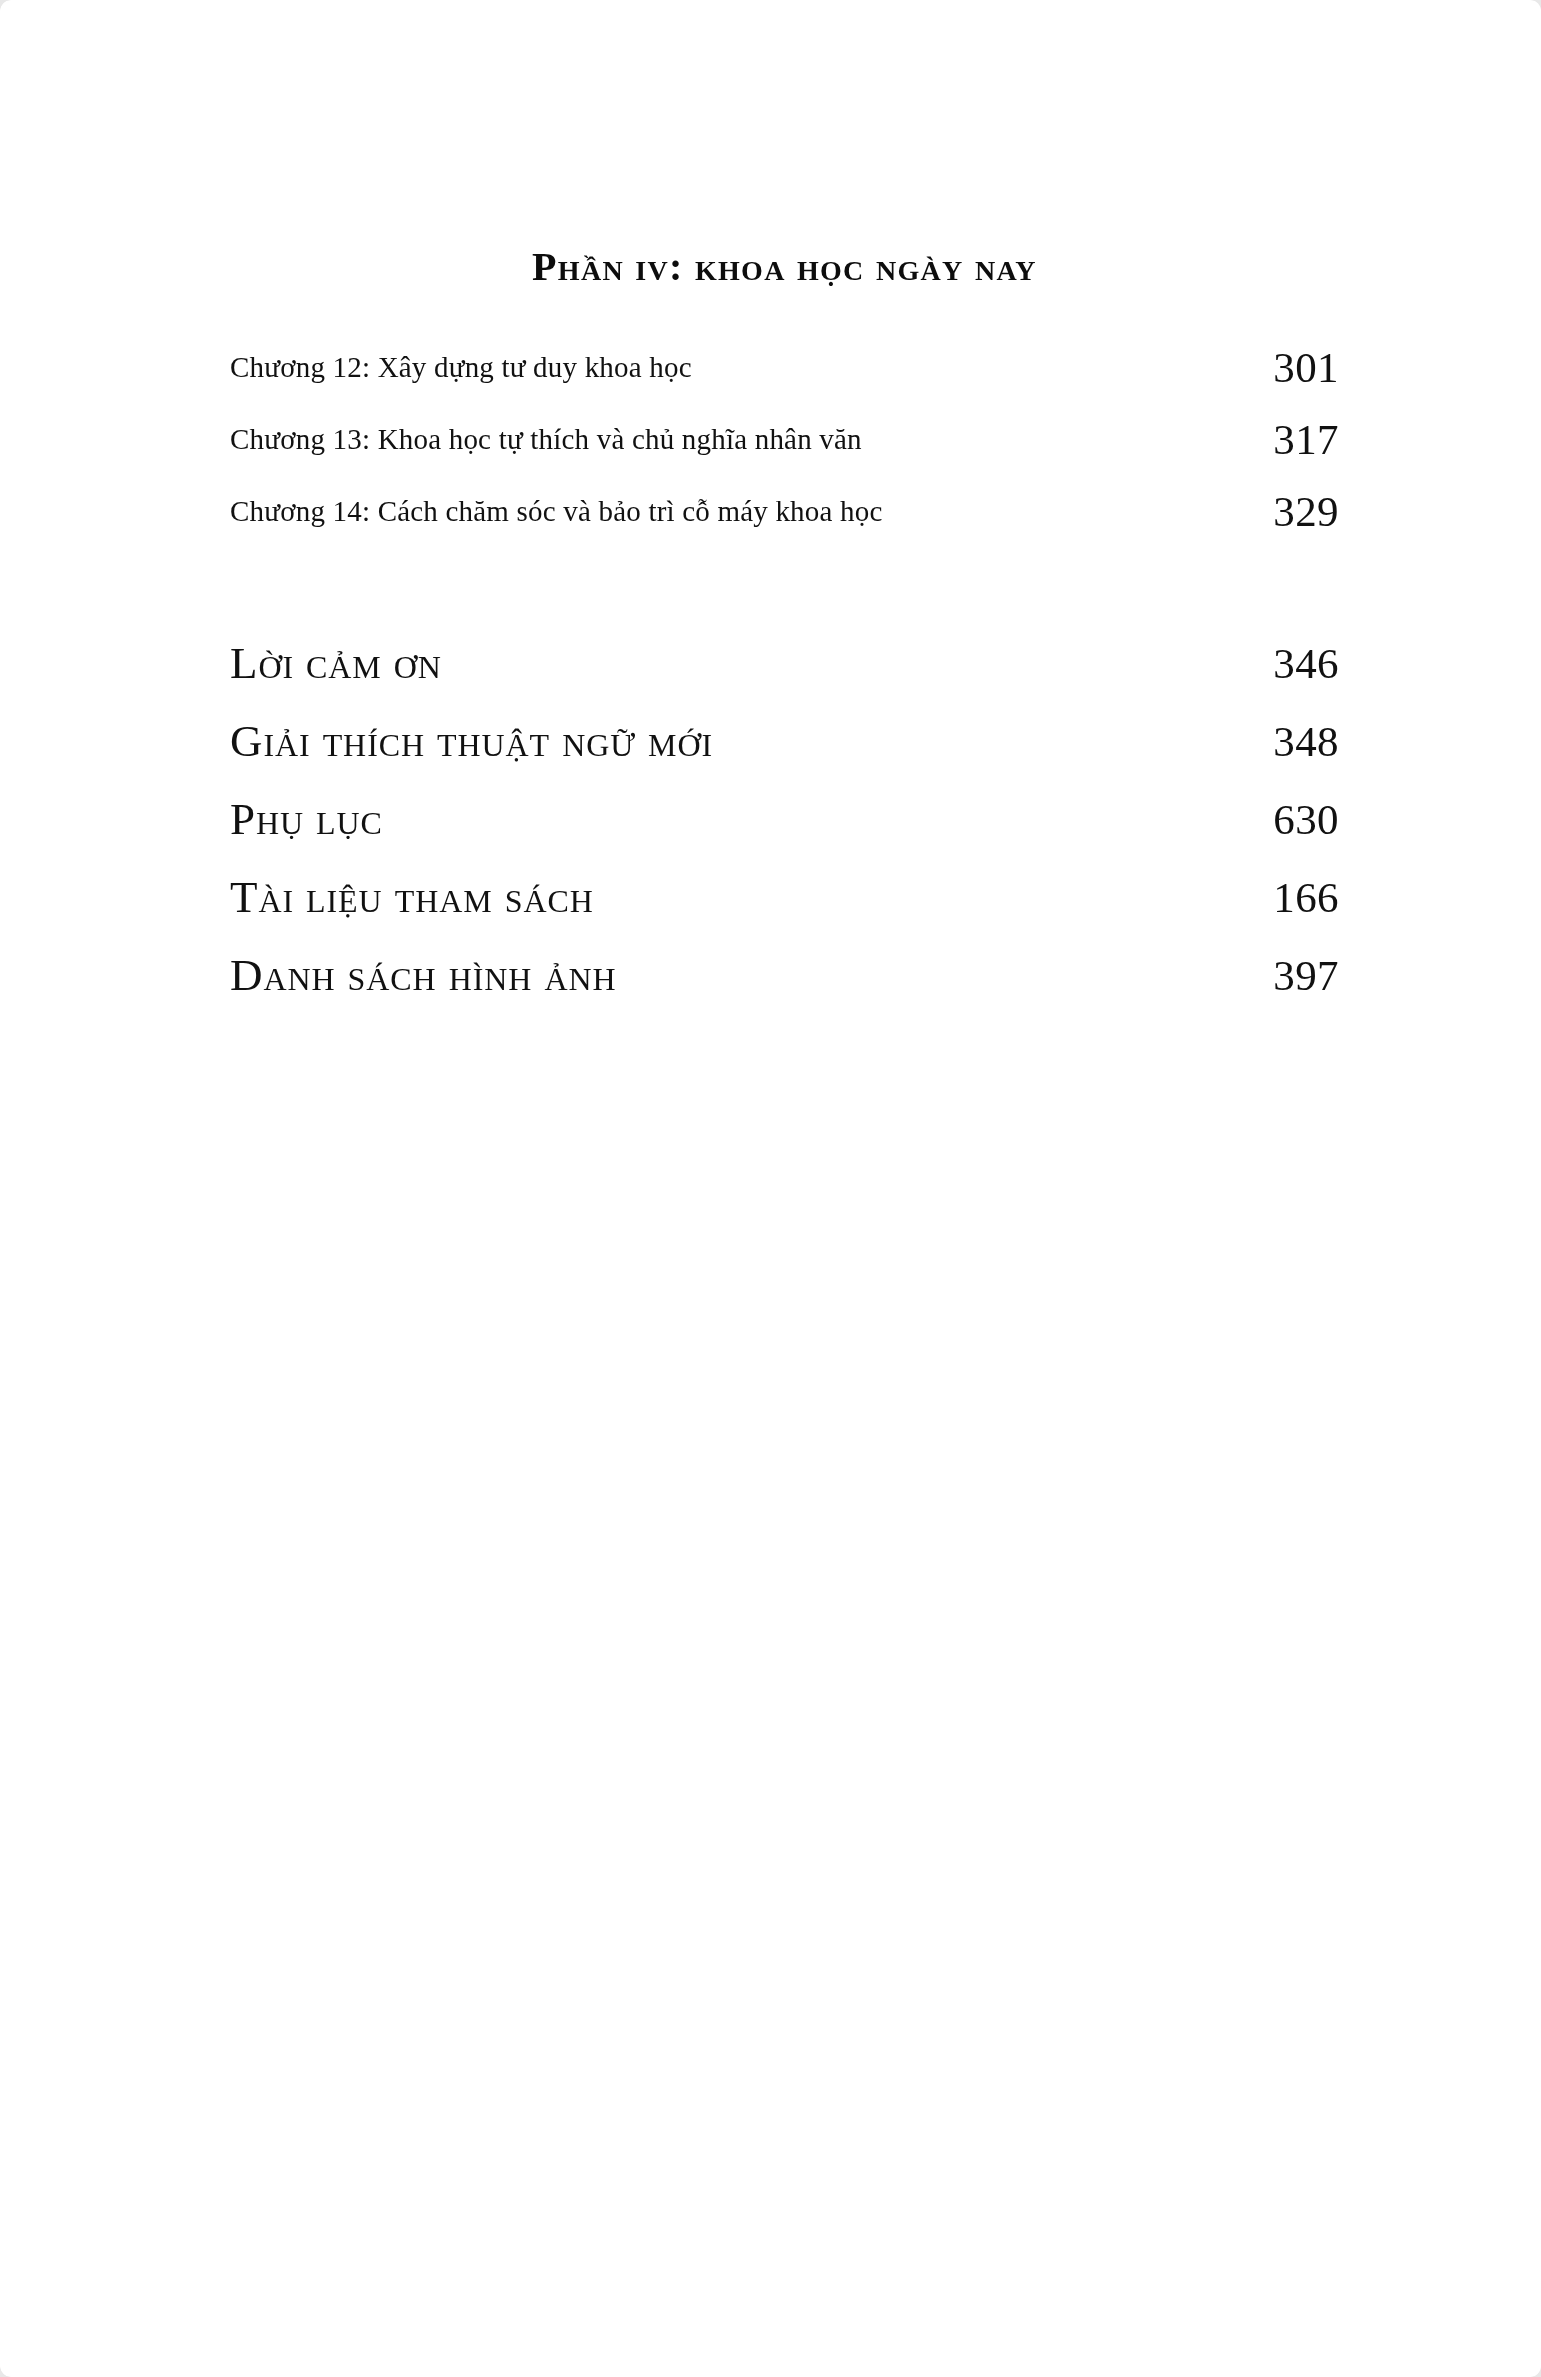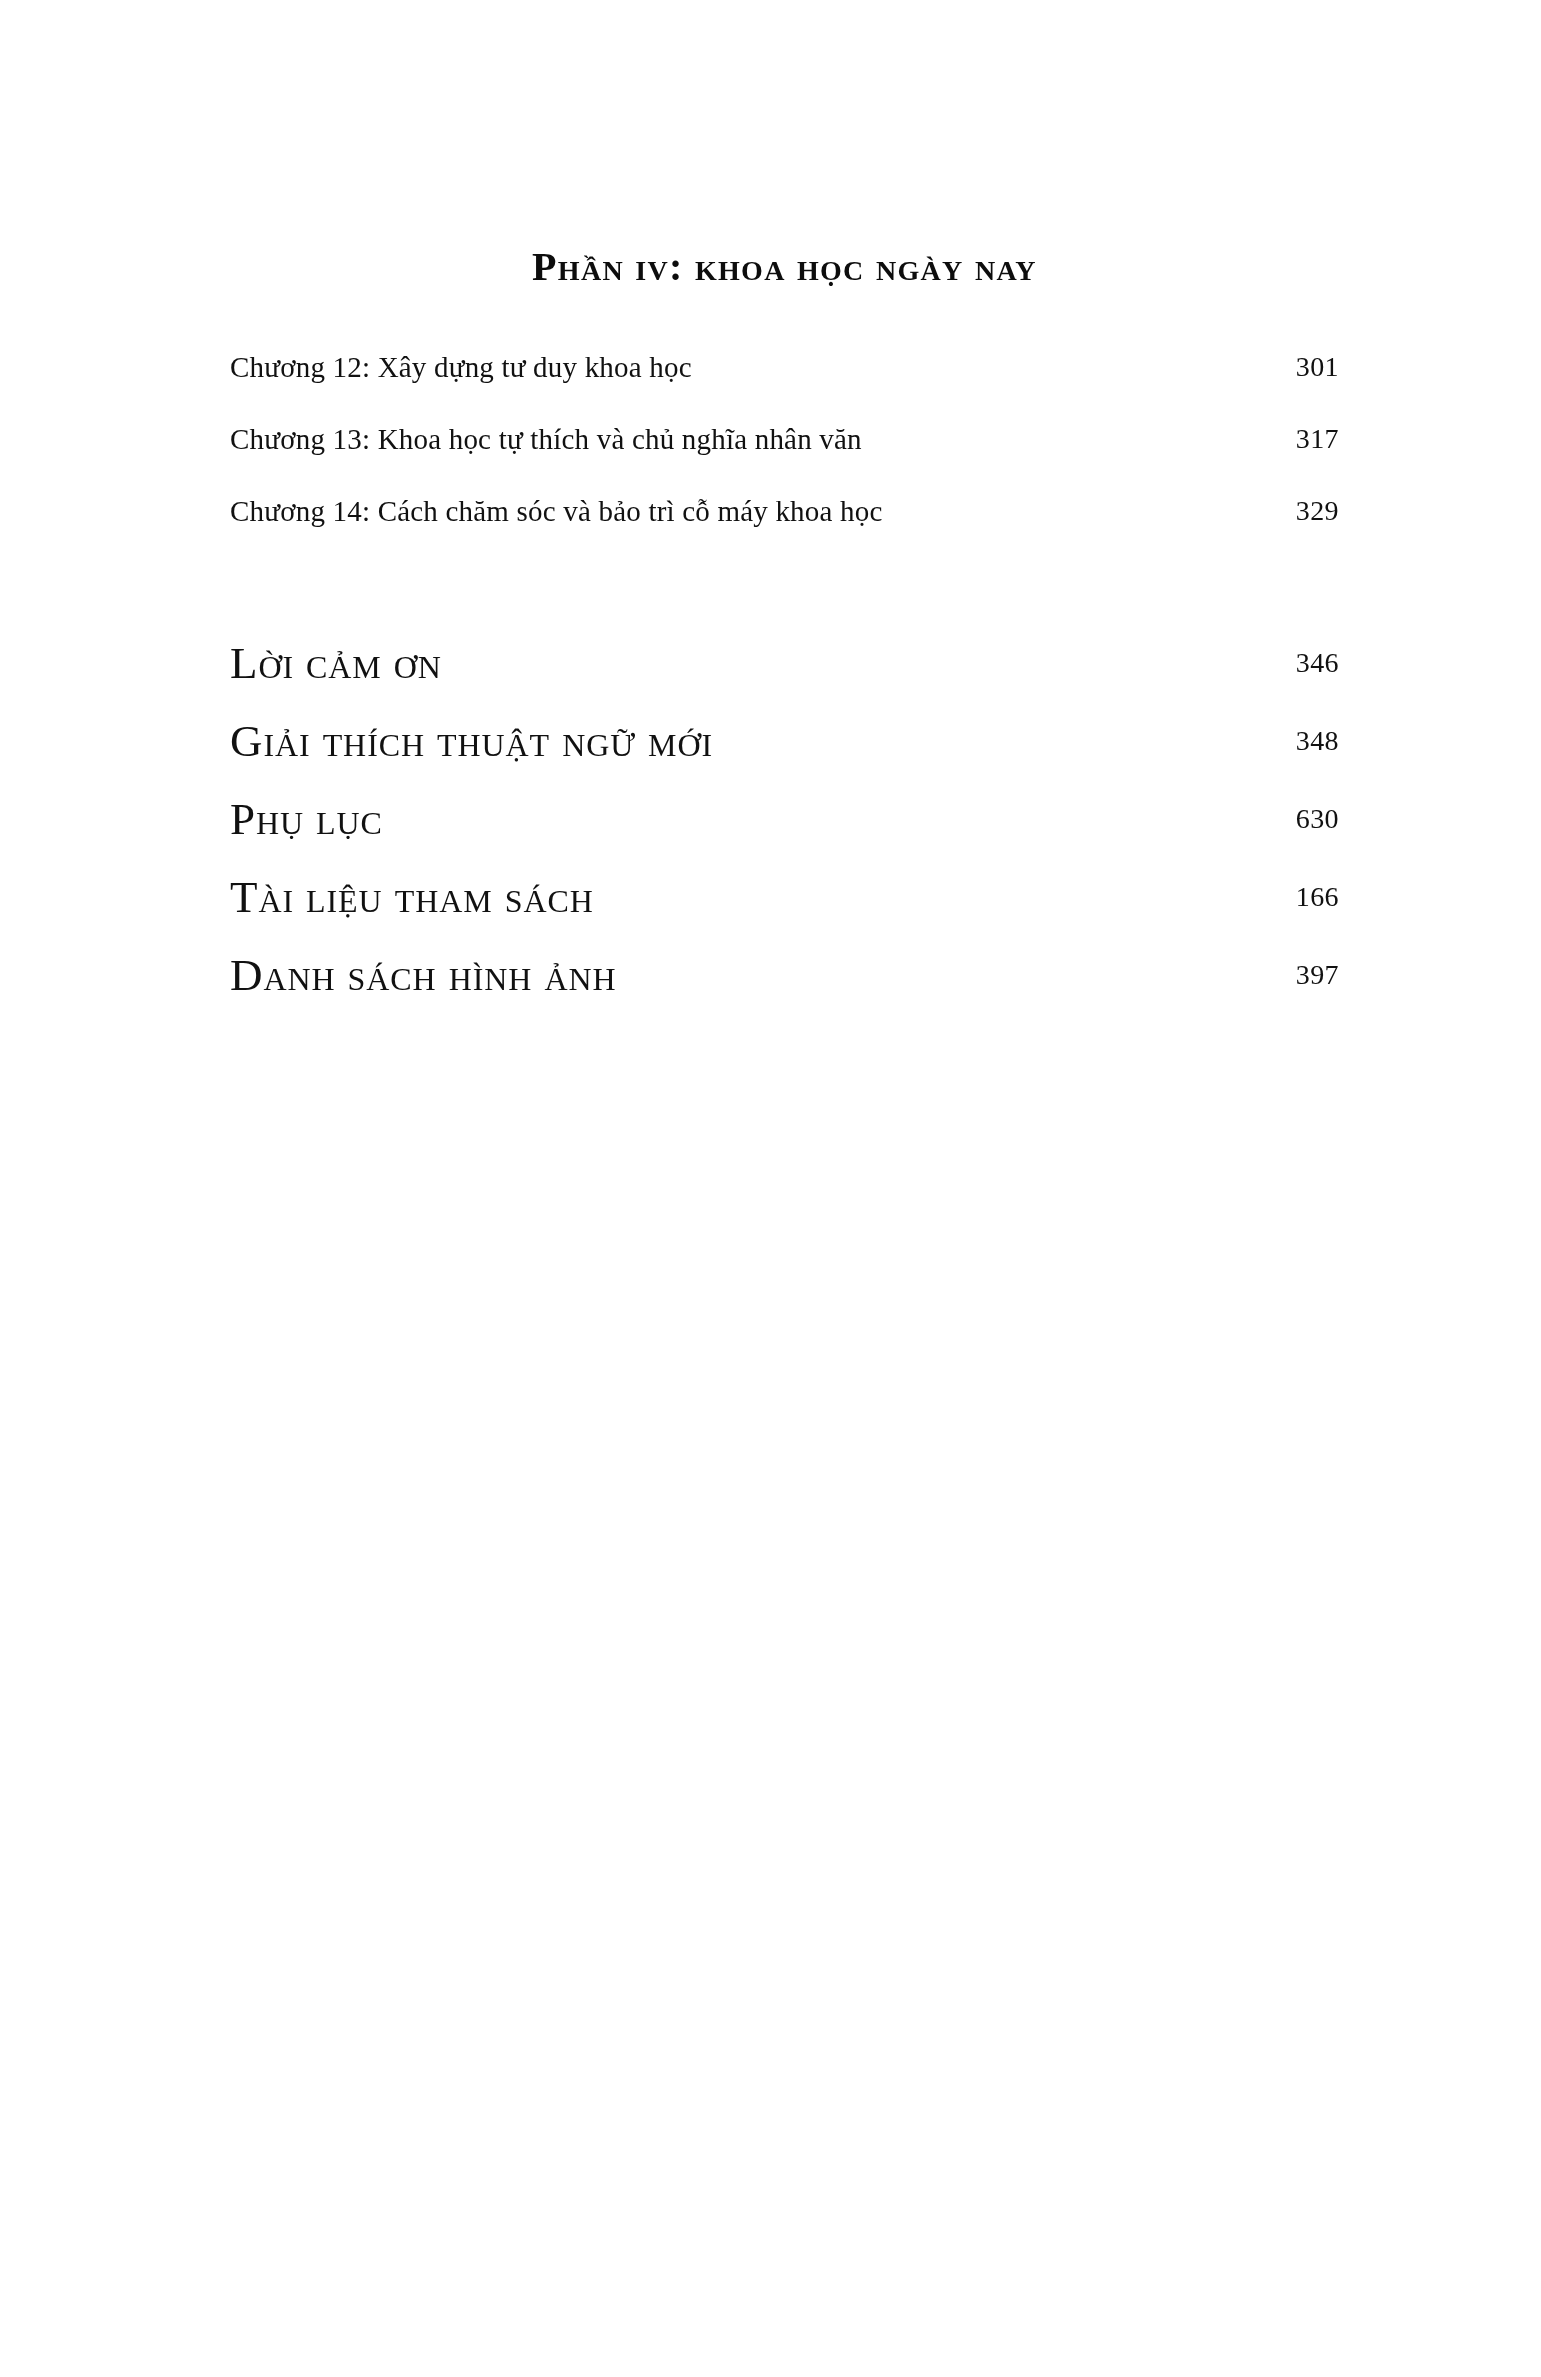--- a/index.html
+++ b/index.html
@@ -1,15 +1,15 @@
 <!DOCTYPE html>
 <html style="font-size:13.6px"><head>
 <meta charset="utf-8">
 <style>
-  * { margin: 0; padding: 0; box-sizing: border-box; }
+  * { margin: 0; padding: 0; box-sizing: border-box; border-radius: 11px; }
   html, body { background: #e8e8e8; }
   .page {
     position: relative;
     width: 1542px;
     height: 2377px;
     background: #ffffff;
     color: #111111;
     font-family: "Liberation Serif", "DejaVu Serif", serif;
     overflow: hidden;
   }
@@ -48,21 +48,21 @@
   .back-matter .toc-row {
     height: 78px;
     align-items: center;
   }
   .back-matter .toc-label {
     font-size: 45px;
     font-variant: small-caps;
     letter-spacing: 0.9px;
   }
   .toc-page-num {
-    font-size: 28px;
+    font-size: 43px;
     letter-spacing: 0.4px;
     text-align: right;
     min-width: 94px;
   }
 </style>
 </head>
 <body>
 
 <div class="page">
   <div class="content">

